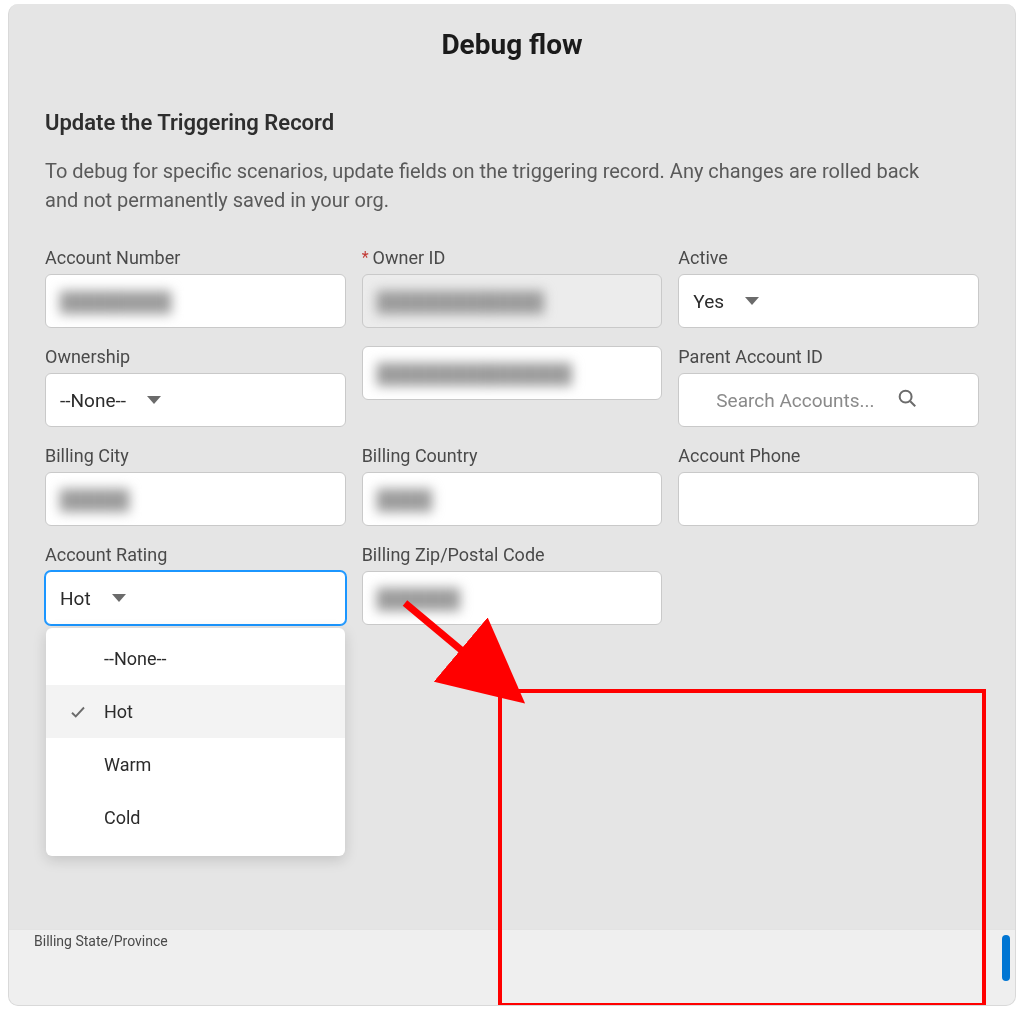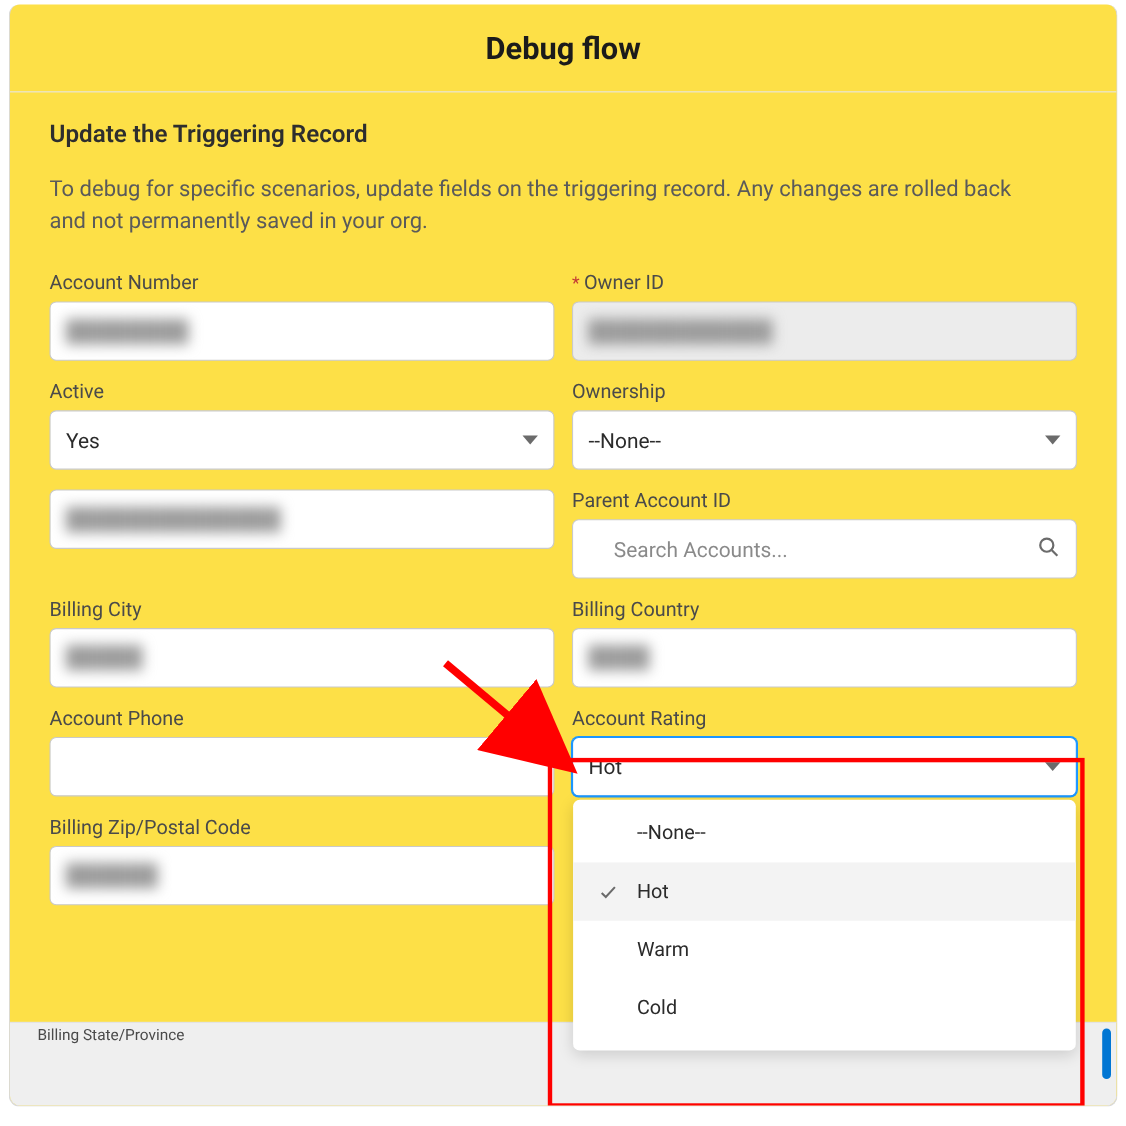--- a/index.html
+++ b/index.html
@@ -6,56 +6,55 @@
   html, body { width: 1024px; height: 1024px; font-family: -apple-system, BlinkMacSystemFont, "Segoe UI", Roboto, Helvetica, Arial, sans-serif; background: #fff; overflow: hidden; }
   .modal {
     position: relative;
     width: 1008px;
     height: 1002px;
     margin: 4px 8px;
     border: 1px solid #d9d9d9;
     border-top: none;
     border-radius: 10px;
     overflow: hidden;
-    background: #fde047;
+    background: #e5e5e5;
   }
   .header {
     text-align: center;
     padding: 24px 0 22px;
     border-bottom: 1px solid #e5e5e5;
   }
   .header h1 { font-size: 28px; font-weight: 700; color: #1b1b1b; }
   .body {
     padding: 26px 36px 0 36px;
     position: relative;
     height: calc(100% - 76px);
   }
   .section-title { font-size: 22px; font-weight: 600; color: #2e2e2e; margin-bottom: 22px; }
   .section-desc { font-size: 20px; color: #5a5a5a; line-height: 1.45; margin-bottom: 32px; max-width: 880px; }
   .form-grid {
     display: grid;
-    grid-template-columns: 1fr 1fr;
+    grid-template-columns: 1fr 1fr 1fr;
     column-gap: 16px;
     row-gap: 18px;
   }
   .field {}
   .field-label { font-size: 18px; color: #4a4a4a; margin-bottom: 6px; display: flex; align-items: center; gap: 2px; }
   .req-star { color: #c23934; font-size: 16px; margin-right: 2px; }
   .input, .select, .lookup {
     width: 100%;
     height: 54px;
     border: 1px solid #c9c9c9;
     border-radius: 6px;
     background: #fff;
     font-size: 19px;
     color: #2b2b2b;
     padding: 0 14px;
     display: flex;
     align-items: center;
-    justify-content: space-between;
     position: relative;
     gap: 21px;
   }
   .input.readonly { background: #ececec; color: #888; }
   .blur-value {
     filter: blur(6px);
     color: #999;
     font-size: 19px;
     user-select: none;
     pointer-events: none;

